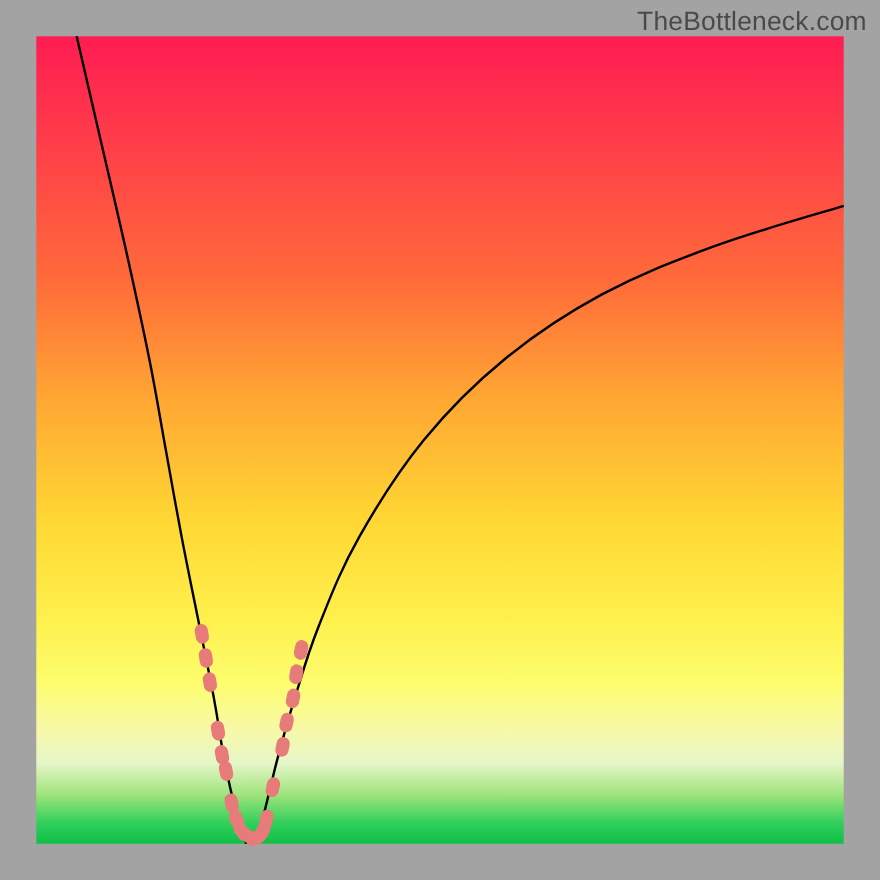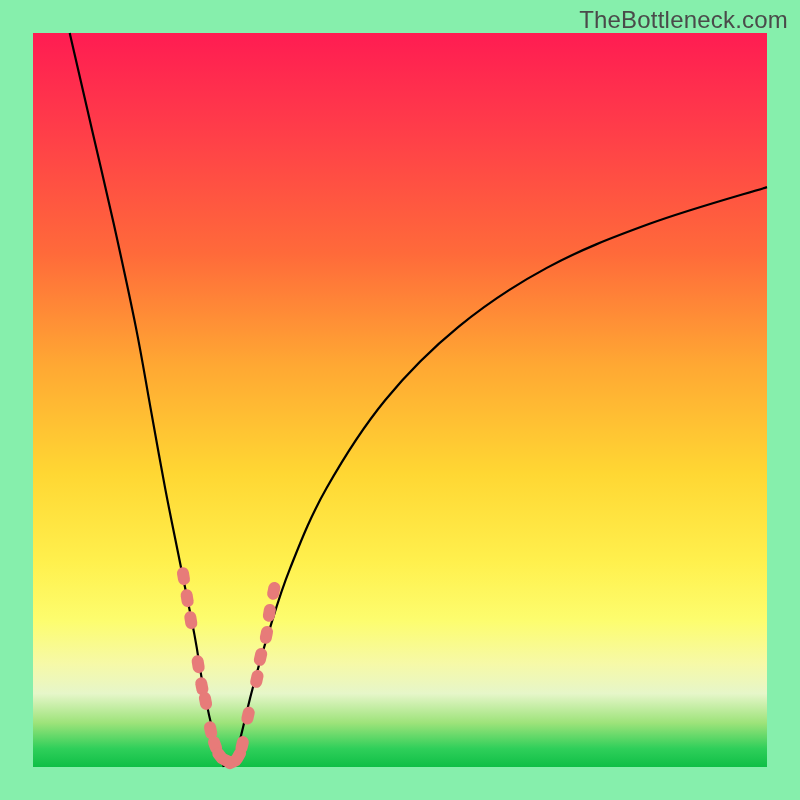--- a/index.html
+++ b/index.html
@@ -10,21 +10,21 @@
     overflow: hidden;
     background: #000;
     font-family: Arial, Helvetica, sans-serif;
   }
   .frame {
     position: absolute;
     left: 0;
     top: 0;
     width: 800px;
     height: 800px;
-    background: #86efac;
+    background: #a3a3a3;
     text-align: right;
   }
   .plot {
     position: absolute;
     left: 33px;
     top: 33px;
     width: 734px;
     height: 734px;
     
     background: linear-gradient(

